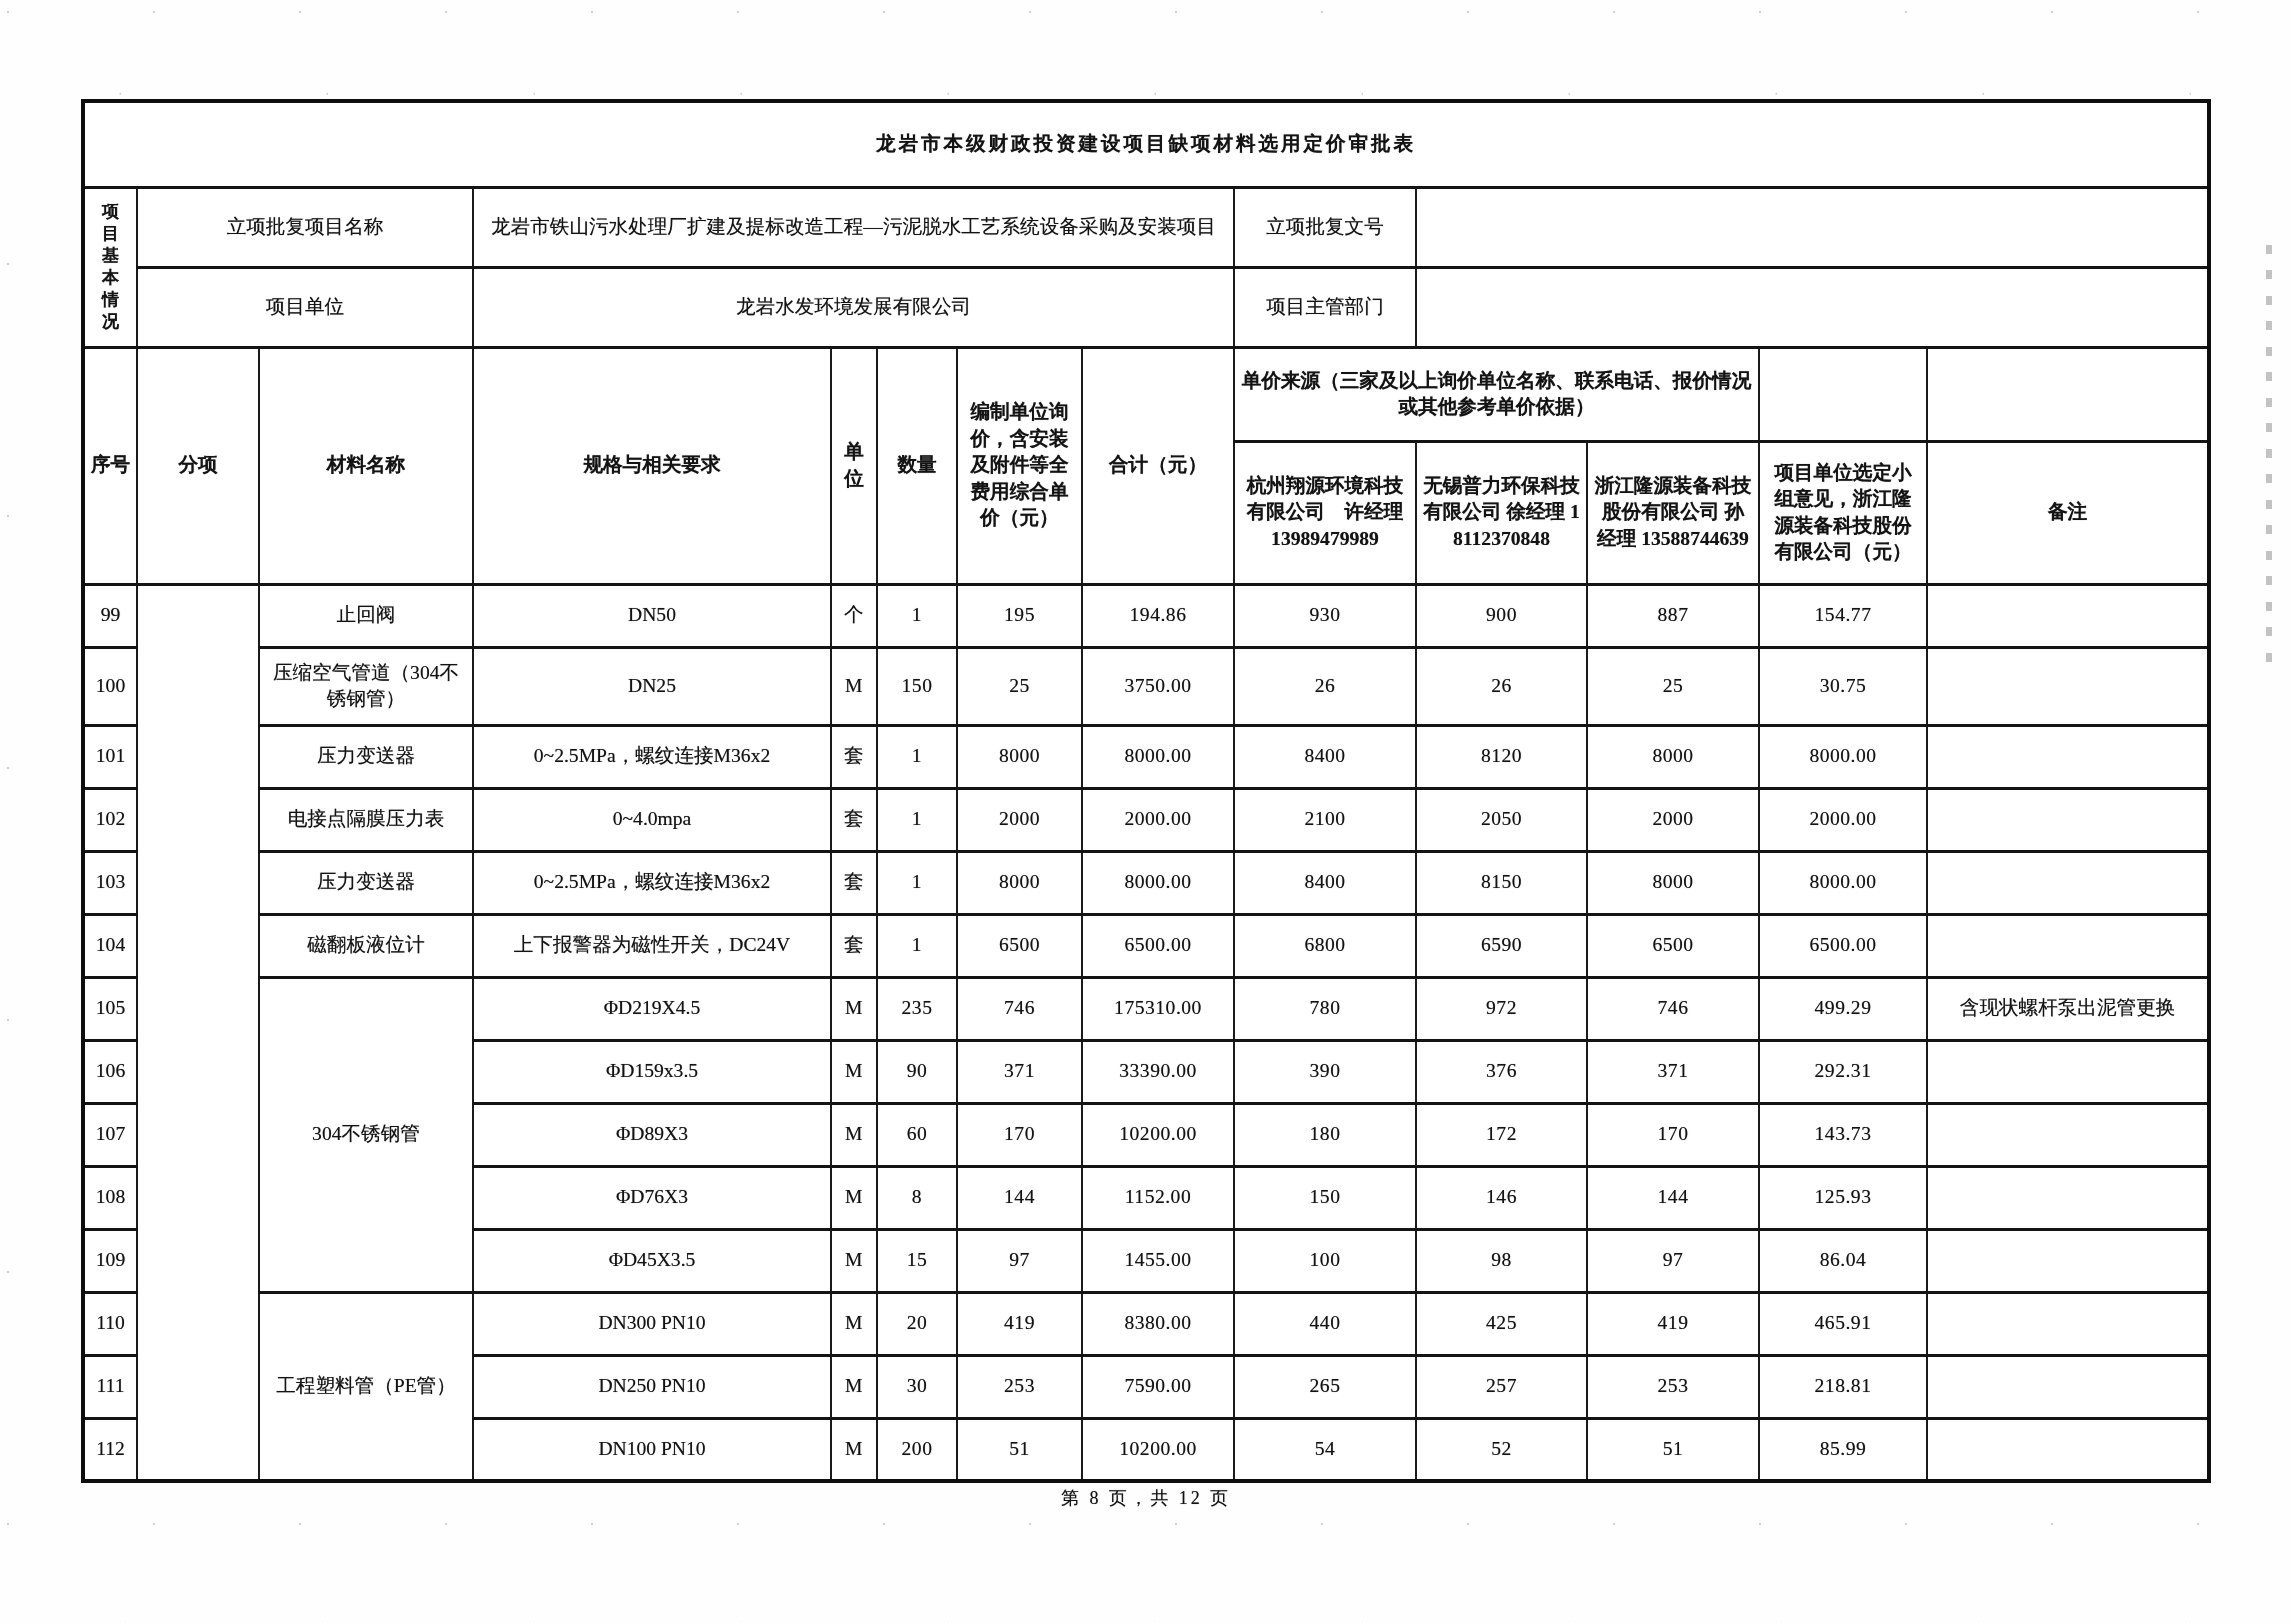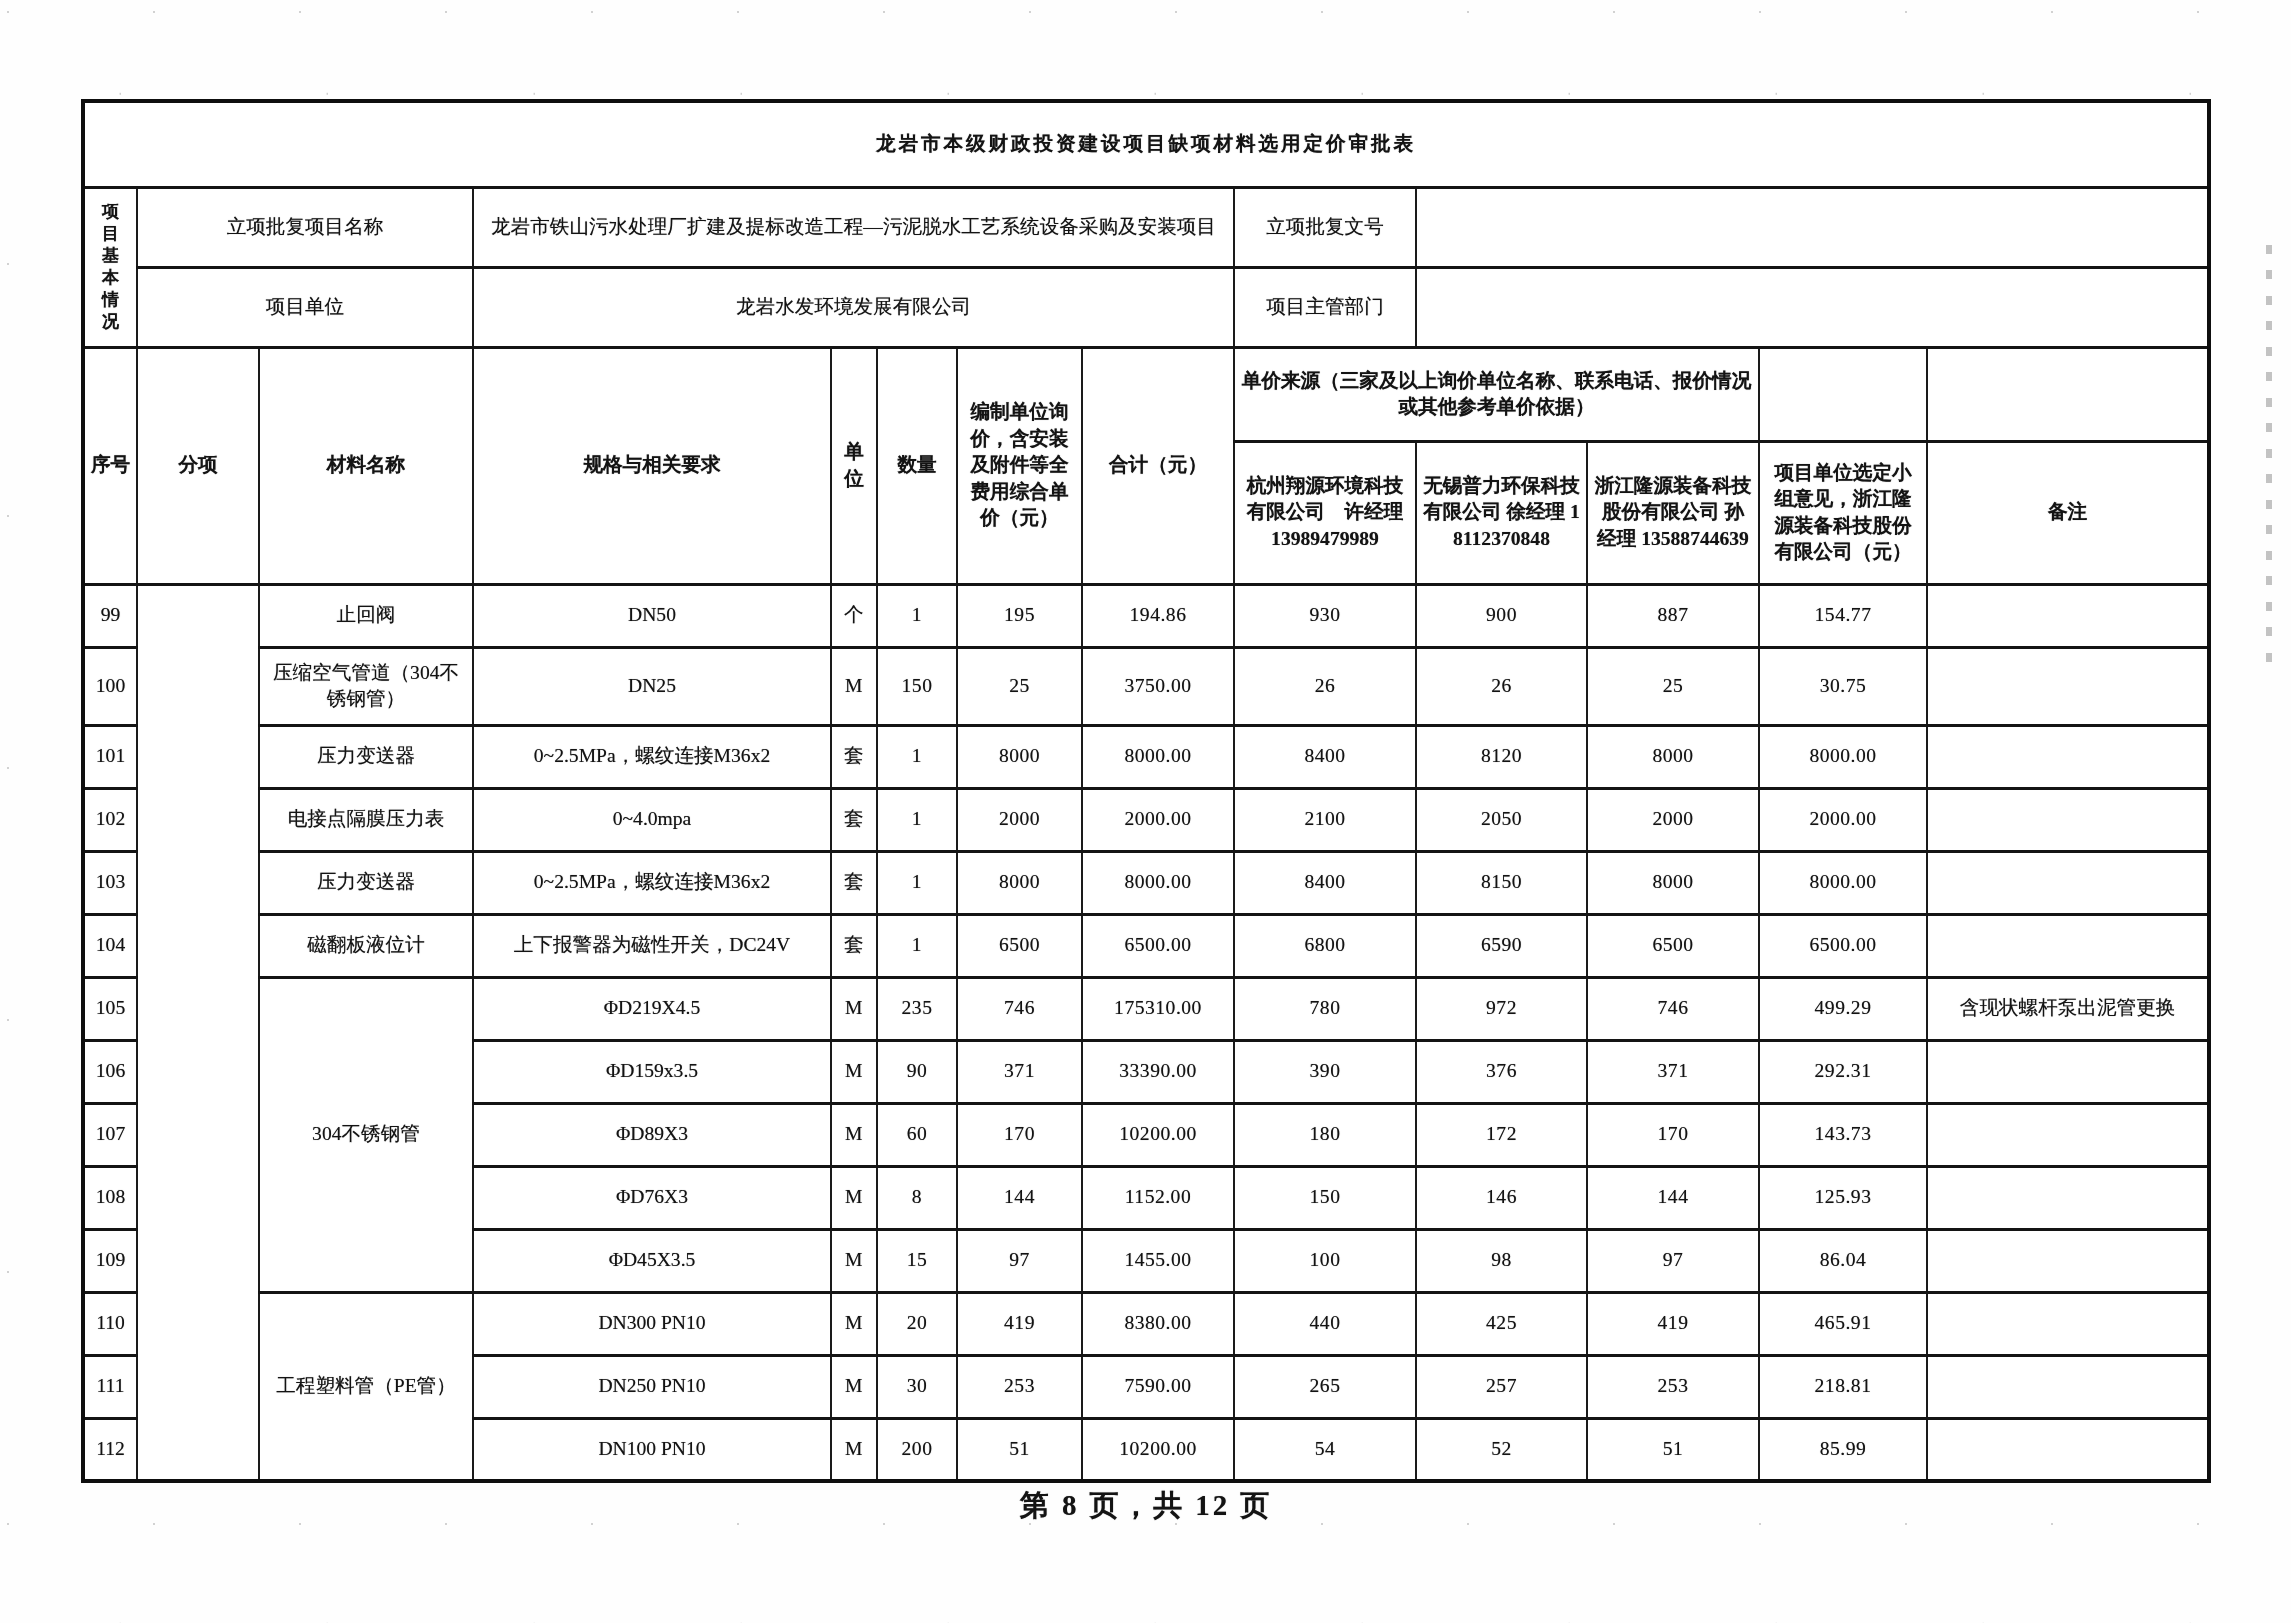--- a/index.html
+++ b/index.html
@@ -42,21 +42,21 @@
   .vendor-cell{font-size:19px;font-weight:600;}
   .r-data{height:63px;}
   .r-data-tall{height:78px;}
   .c-seq{font-size:19.6px;}
   .c-mat{font-size:20px;}
   .c-spec{font-size:19.6px;}
   .c-num{font-size:19.6px;letter-spacing:0.5px;}
   .c-remark{font-size:18.6px;}
   .footer{
     position:absolute;left:50%;top:1486px;transform:translateX(-50%);
-    font-size:29px;letter-spacing:2.9px;font-weight:700;
+    font-size:18px;letter-spacing:2.9px;font-weight:400;
   }
 </style>
 </head>
 <body>
 
 <div class="page">
   <div class="noise"></div>
   <div class="artifact-right"></div>
 
   <table class="form">

